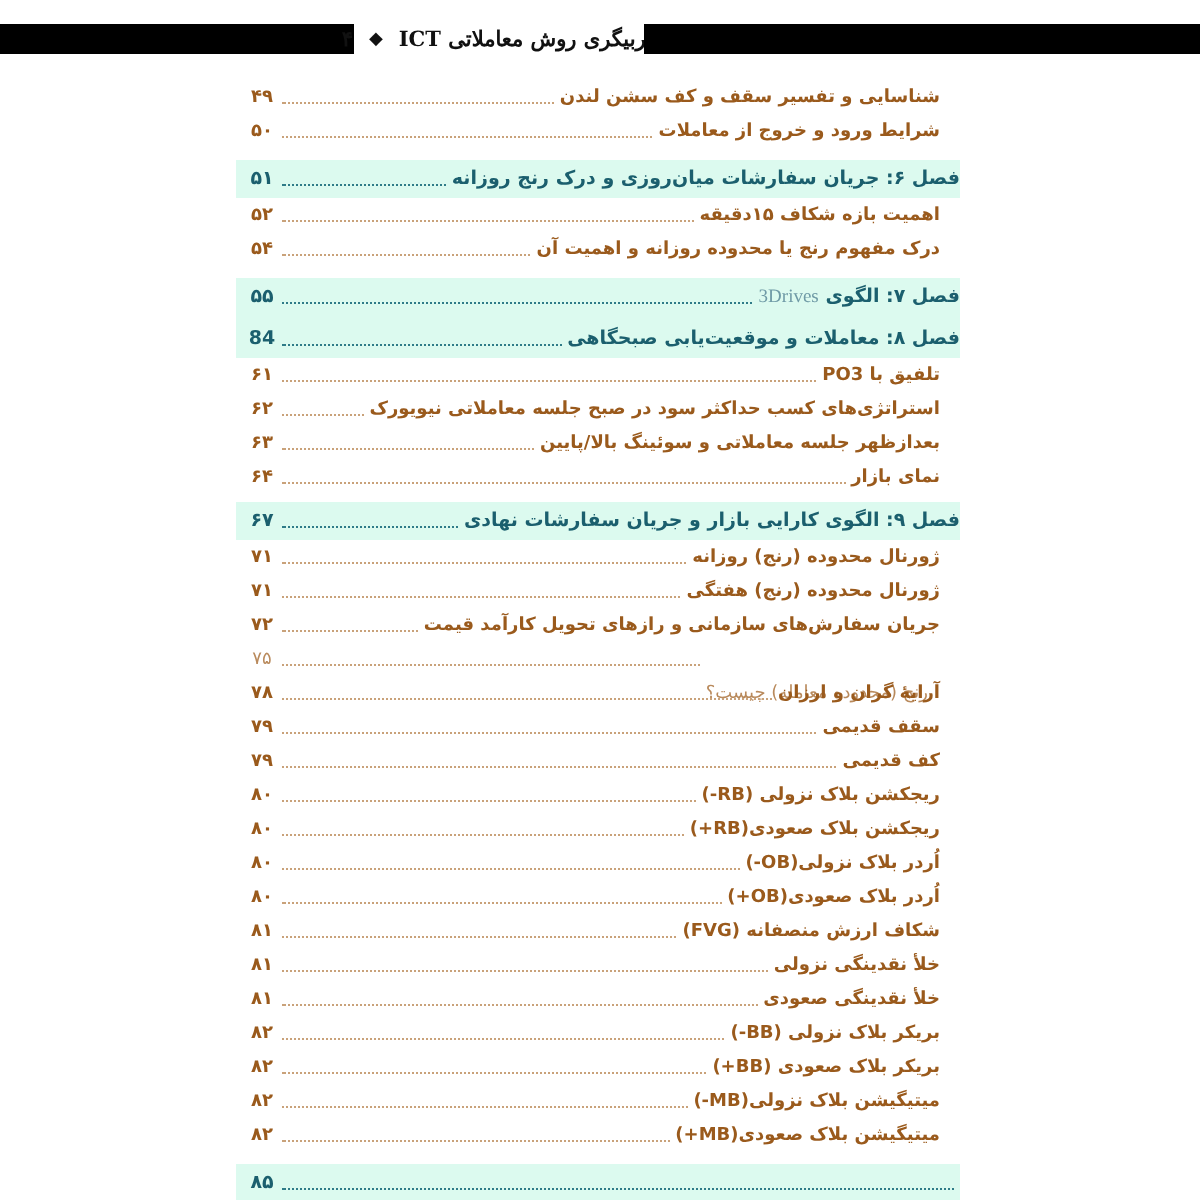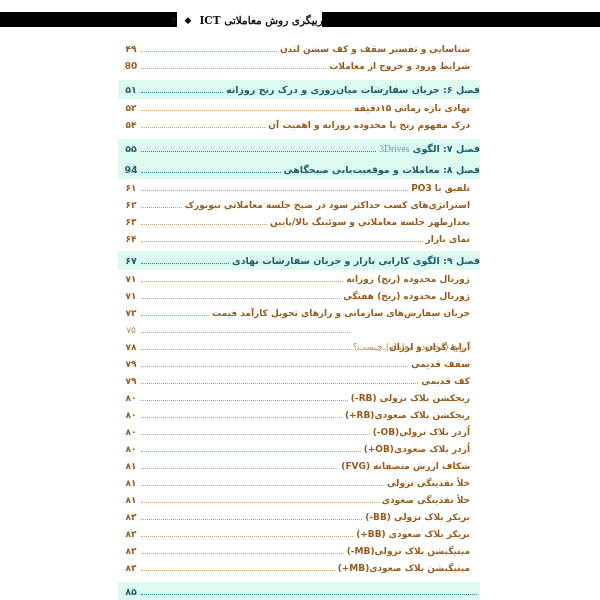--- a/index.html
+++ b/index.html
@@ -84,32 +84,32 @@
 <div class="toc">
 
   <div class="row">
     <span class="title">شناسایی و تفسیر سقف و کف سشن لندن</span>
     <span class="leader"></span>
     <span class="page">۴۹</span>
   </div>
   <div class="row">
     <span class="title">شرایط ورود و خروج از معاملات</span>
     <span class="leader"></span>
-    <span class="page">80</span>
+    <span class="page">۵۰</span>
   </div>
 
   <div class="gap-6"></div>
 
   <div class="row chapter">
     <span class="title">فصل ۶: جریان سفارشات میان‌روزی و درک رنج روزانه</span>
     <span class="leader"></span>
     <span class="page">۵۱</span>
   </div>
   <div class="row">
-    <span class="title">نهادی بازه زمانی ۱۵دقیقه</span>
+    <span class="title">اهمیت بازه شکاف ۱۵دقیقه</span>
     <span class="leader"></span>
     <span class="page">۵۲</span>
   </div>
   <div class="row">
     <span class="title">درک مفهوم رنج یا محدوده روزانه و اهمیت آن</span>
     <span class="leader"></span>
     <span class="page">۵۴</span>
   </div>
 
   <div class="gap-6"></div>
@@ -120,21 +120,21 @@
       <span class="latin">3Drives</span>
     </span>
     <span class="leader"></span>
     <span class="page">۵۵</span>
   </div>
   <div class="band-join"></div>
 
   <div class="row chapter">
     <span class="title">فصل ۸: معاملات و موقعیت‌یابی صبحگاهی</span>
     <span class="leader"></span>
-    <span class="page">94</span>
+    <span class="page">84</span>
   </div>
   <div class="row">
     <span class="title">تلفیق با PO3</span>
     <span class="leader"></span>
     <span class="page">۶۱</span>
   </div>
   <div class="row">
     <span class="title">استراتژی‌های کسب حداکثر سود در صبح جلسه معاملاتی نیویورک</span>
     <span class="leader"></span>
     <span class="page">۶۲</span>

